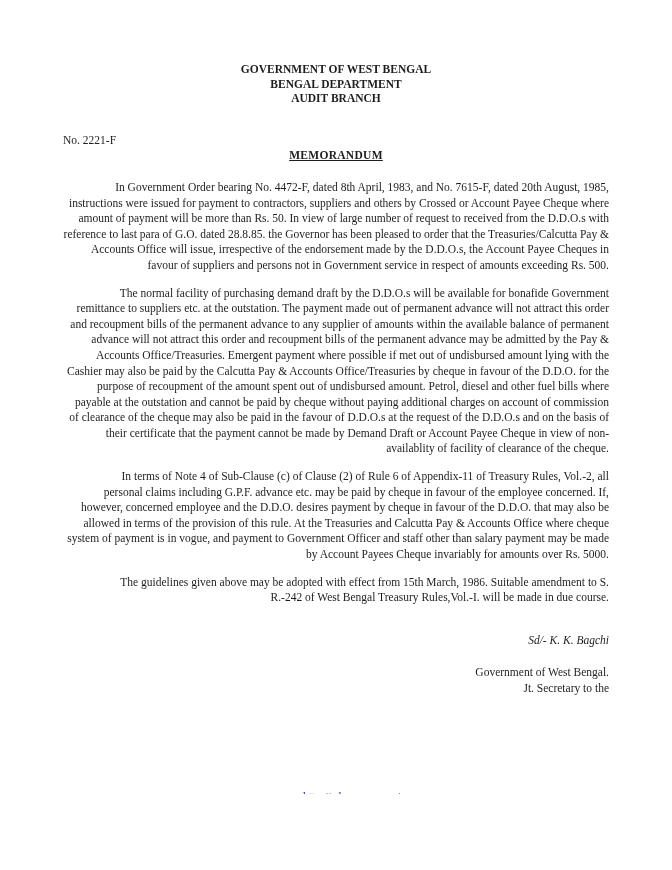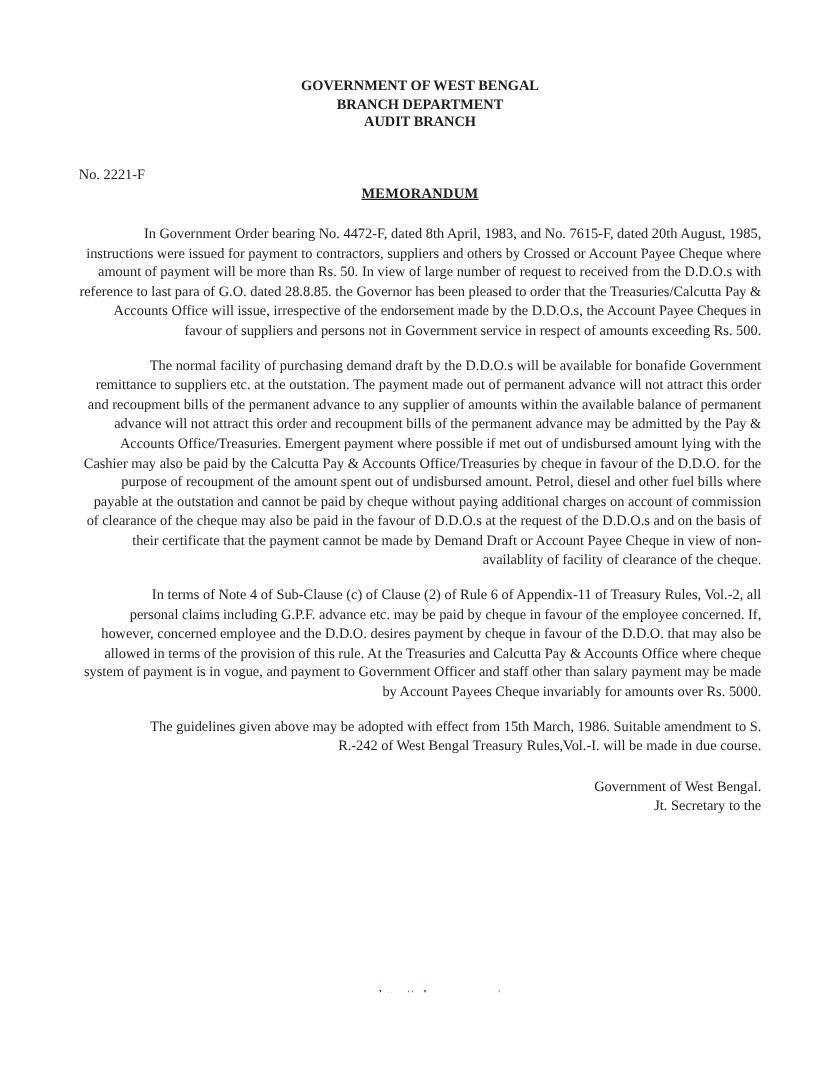--- a/index.html
+++ b/index.html
@@ -79,39 +79,42 @@
     padding-left: 31px;
   }
 </style>
 </head>
 <body>
 
 <div class="page">
 
   <div class="letterhead">
     <div>GOVERNMENT OF WEST BENGAL</div>
-    <div>BRANCH DEPARTMENT</div>
+    <div>BENGAL DEPARTMENT</div>
     <div>AUDIT BRANCH</div>
   </div>
 
   <div class="ref-row">
     <span>No. 2221-F</span>
   </div>
 
   <div class="memo-title-wrap">
     <span class="memo-title">MEMORANDUM</span>
   </div>
 
   <div class="body-text">
     <p>In Government Order bearing No. 4472-F, dated 8th April, 1983, and No. 7615-F, dated 20th August, 1985, instructions were issued for payment to contractors, suppliers and others by Crossed or Account Payee Cheque where amount of payment will be more than Rs. 50. In view of large number of request to received from the D.D.O.s with reference to last para of G.O. dated 28.8.85. the Governor has been pleased to order that the Treasuries/Calcutta Pay &amp; Accounts Office will issue, irrespective of the endorsement made by the D.D.O.s, the Account Payee Cheques in favour of suppliers and persons not in Government service in respect of amounts exceeding Rs. 500.</p>
     <p>The normal facility of purchasing demand draft by the D.D.O.s will be available for bonafide Government remittance to suppliers etc. at the outstation. The payment made out of permanent advance will not attract this order and recoupment bills of the permanent advance to any supplier of amounts within the available balance of permanent advance will not attract this order and recoupment bills of the permanent advance may be admitted by the Pay &amp; Accounts Office/Treasuries. Emergent payment where possible if met out of undisbursed amount lying with the Cashier may also be paid by the Calcutta Pay &amp; Accounts Office/Treasuries by cheque in favour of the D.D.O. for the purpose of recoupment of the amount spent out of undisbursed amount. Petrol, diesel and other fuel bills where payable at the outstation and cannot be paid by cheque without paying additional charges on account of commission of clearance of the cheque may also be paid in the favour of D.D.O.s at the request of the D.D.O.s and on the basis of their certificate that the payment cannot be made by Demand Draft or Account Payee Cheque in view of non-availablity of facility of clearance of the cheque.</p>
     <p>In terms of Note 4 of Sub-Clause (c) of Clause (2) of Rule 6 of Appendix-11 of Treasury Rules, Vol.-2, all personal claims including G.P.F. advance etc. may be paid by cheque in favour of the employee concerned. If, however, concerned employee and the D.D.O. desires payment by cheque in favour of the D.D.O. that may also be allowed in terms of the provision of this rule. At the Treasuries and Calcutta Pay &amp; Accounts Office where cheque system of payment is in vogue, and payment to Government Officer and staff other than salary payment may be made by Account Payees Cheque invariably for amounts over Rs. 5000.</p>
     <p>The guidelines given above may be adopted with effect from 15th March, 1986. Suitable amendment to S. R.-242 of West Bengal Treasury Rules,Vol.-I. will be made in due course.</p>
   </div>
 
+  <div class="signature-block">
+    <span class="signature-name">Sd/- K. K. Bagchi</span>
+  </div>
 
   <div class="signatory-title">
     <div>Government of West Bengal.</div>
     <div>Jt. Secretary to the</div>
   </div>
 
   <div class="footer">
     <a href="#">http://wbxpress.com/</a>
   </div>
 

